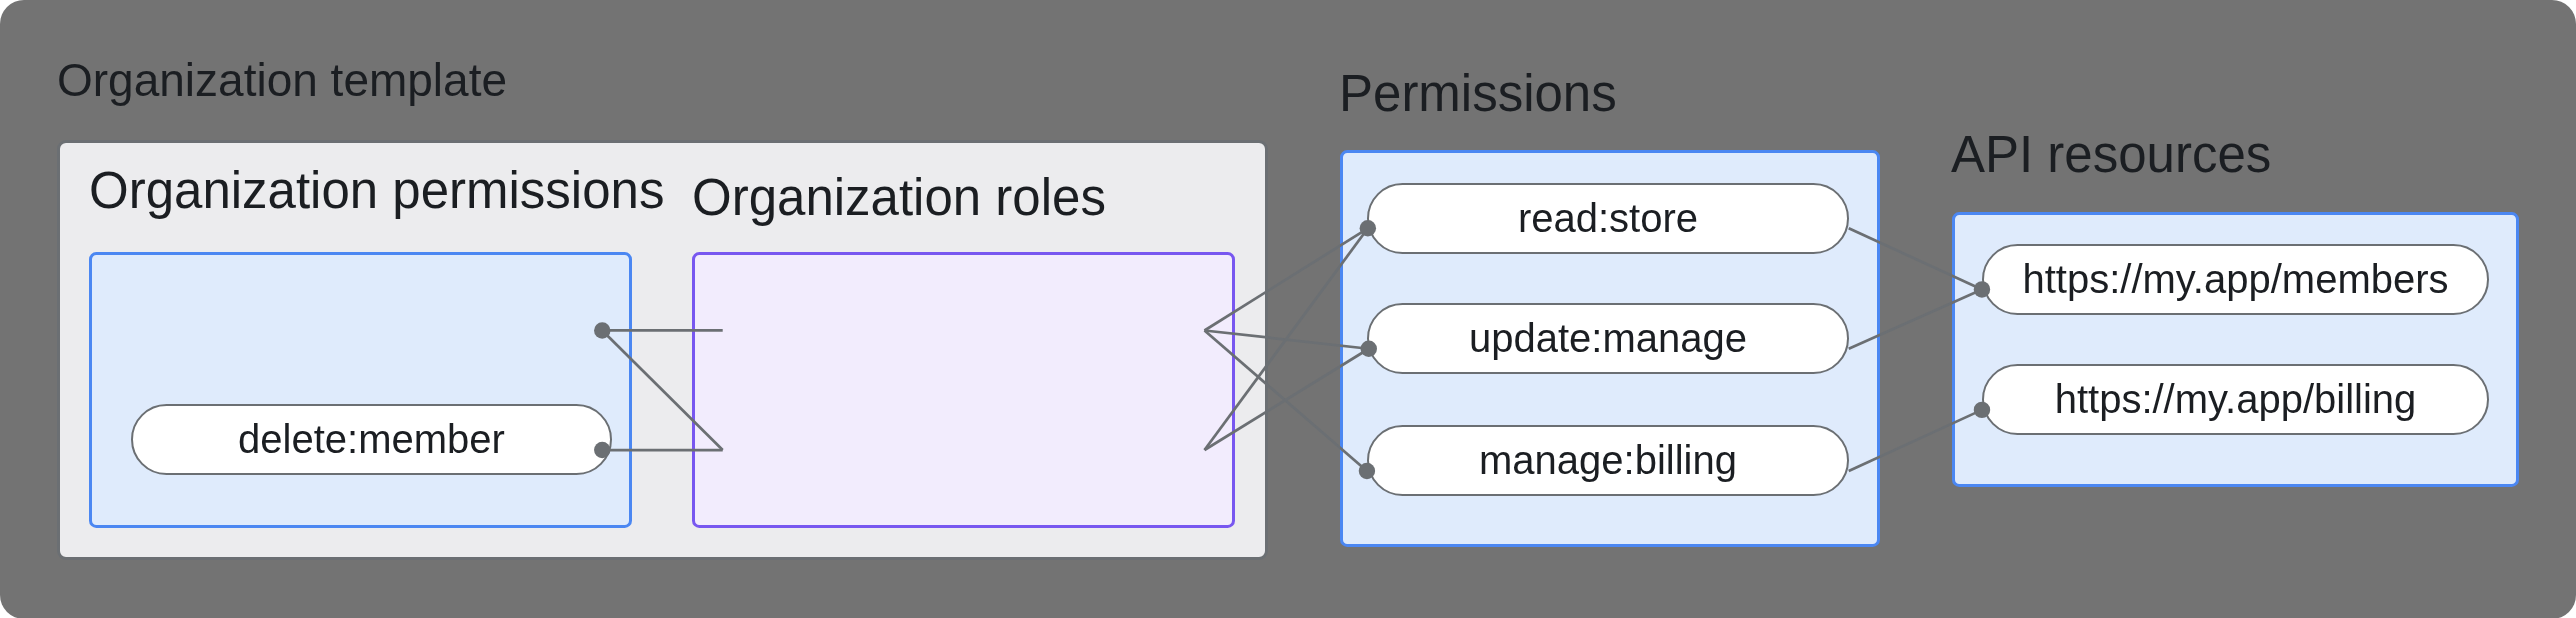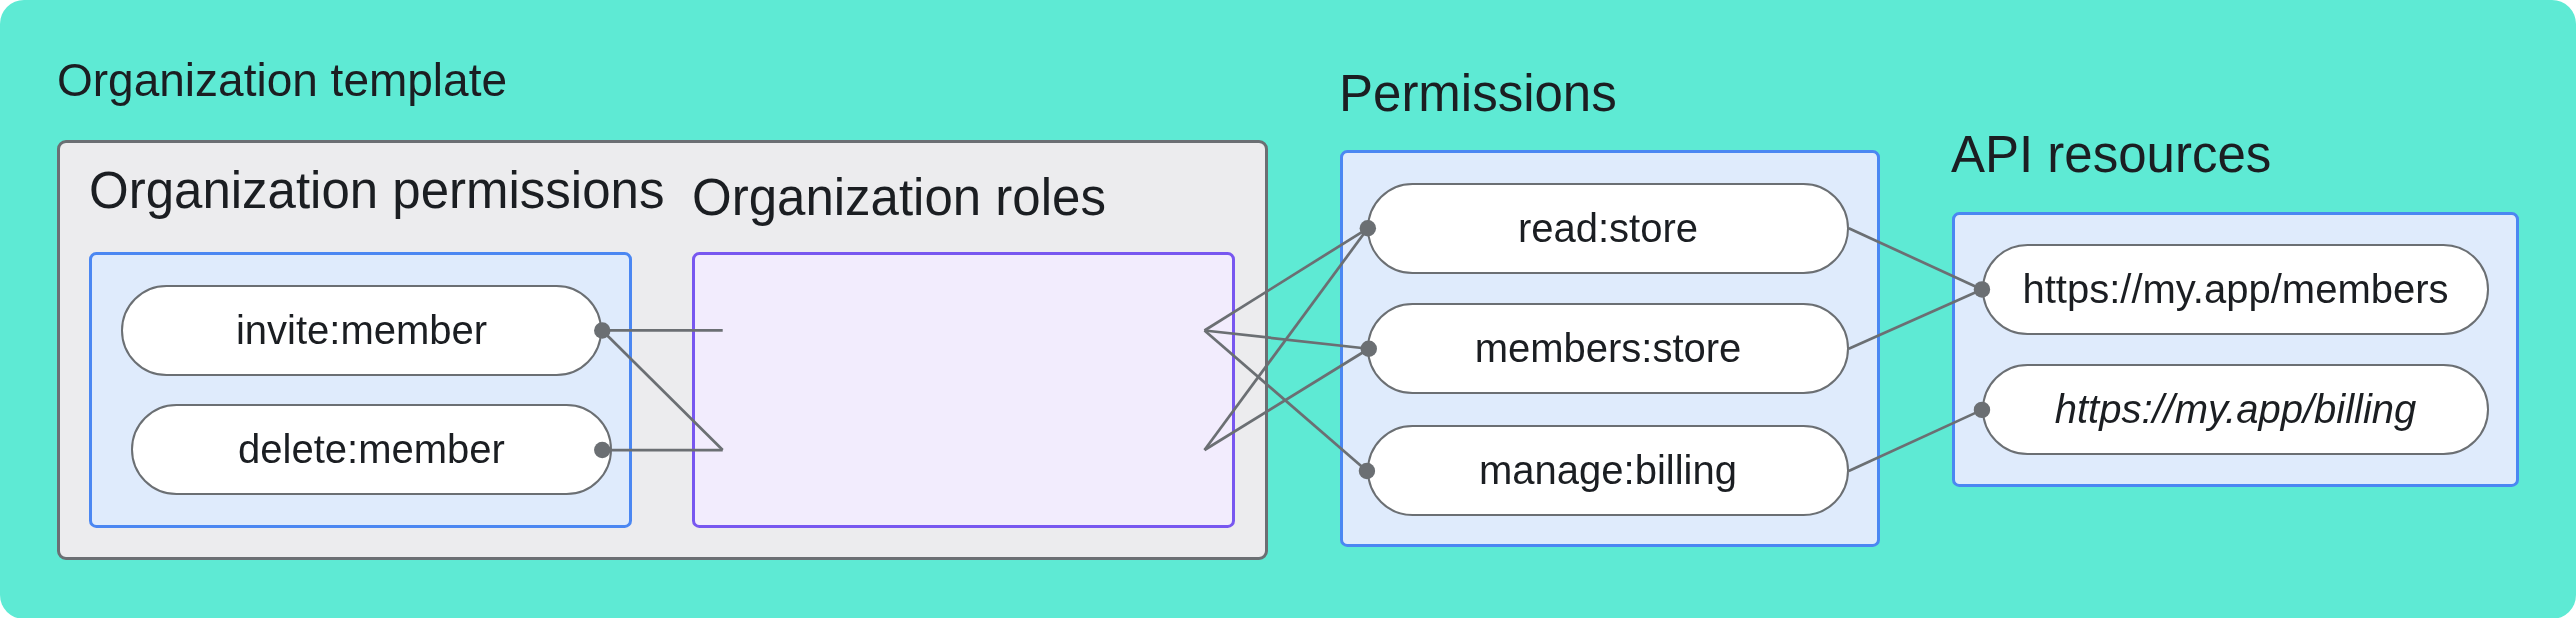--- a/index.html
+++ b/index.html
@@ -5,21 +5,21 @@
   html, body {
     margin: 0;
     padding: 0;
     background: #ffffff;
     font-family: "Liberation Sans", sans-serif;
   }
   .canvas {
     position: relative;
     width: 2576px;
     height: 619px;
-    background: #5eead4;
+    background: #737373;
     border-radius: 24px;
     overflow: hidden;
     color: #1b1e22;
   }
   .section-label {
     position: absolute;
     font-size: 51px;
     font-weight: 500;
     line-height: 49px;
     white-space: nowrap;
@@ -51,21 +51,21 @@
     border-radius: 7.3px;
   }
   .purple-box {
     background: #f2ecfd;
     border: 3.7px solid #7857f0;
     border-radius: 7.3px;
   }
   .pill {
     position: absolute;
     box-sizing: border-box;
-    height: 91px;
+    height: 71px;
     background: #ffffff;
     border: 2.7px solid #6b6f73;
     border-radius: 46px;
     display: flex;
     align-items: center;
     justify-content: center;
     font-size: 40px;
     font-weight: 400;
     white-space: nowrap;
     color: #1b1e22;
@@ -92,33 +92,32 @@
   <div class="diagram-title">Organization template</div>
 
   <div class="box outer-box"></div>
 
   <div class="section-label" style="left:89px; top:166px;">Organization permissions</div>
   <div class="section-label" style="left:692px; top:173px;">Organization roles</div>
   <div class="section-label" style="left:1339px; top:69px;">Permissions</div>
   <div class="section-label" style="left:1951px; top:130px;">API resources</div>
 
   <div class="box blue-box" style="left:89px; top:252px; width:543px; height:276px;"></div>
-  <div class="pill" style="left:121px; top:285px; width:481px;">invite:member</div>
   <div class="pill" style="left:131px; top:404px; width:481px;">delete:member</div>
 
   <div class="box purple-box" style="left:692px; top:252px; width:543px; height:276px;"></div>
 
   <div class="box blue-box" style="left:1340px; top:150px; width:540px; height:397px;"></div>
   <div class="pill" style="left:1367px; top:183px; width:482px;">read:store</div>
-  <div class="pill" style="left:1367px; top:303px; width:482px;">members:store</div>
+  <div class="pill" style="left:1367px; top:303px; width:482px;">update:manage</div>
   <div class="pill" style="left:1367px; top:425px; width:482px;">manage:billing</div>
 
   <div class="box blue-box" style="left:1952px; top:212px; width:567px; height:275px;"></div>
   <div class="pill" style="left:1982px; top:244px; width:507px;">https://my.app/members</div>
-  <div class="pill" style="left:1982px; top:364px; width:507px;font-style:italic;">https://my.app/billing</div>
+  <div class="pill" style="left:1982px; top:364px; width:507px;">https://my.app/billing</div>
 
   <svg class="edges-overlay" viewBox="0 0 2823 678">
 
     <line x1="660" y1="362" x2="792" y2="362"></line>
     <line x1="660" y1="362" x2="792" y2="493"></line>
     <line x1="660" y1="493" x2="792" y2="493"></line>
 
     <line x1="1320" y1="362" x2="1499" y2="250"></line>
     <line x1="1320" y1="362" x2="1500" y2="382"></line>
     <line x1="1320" y1="362" x2="1498" y2="516"></line>

